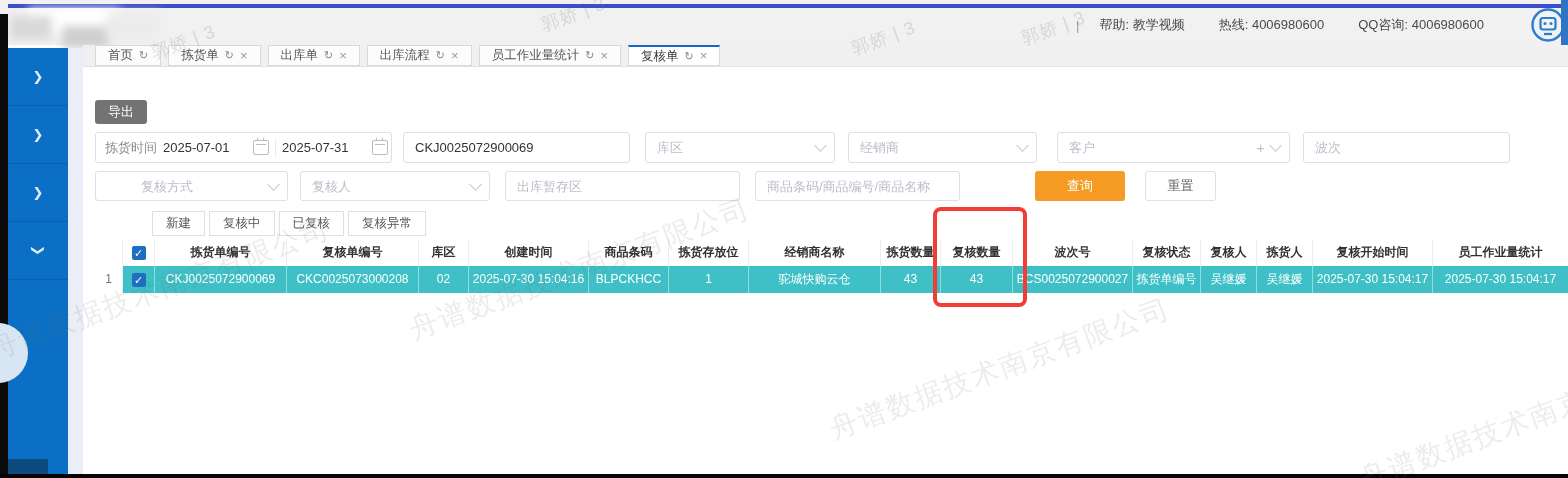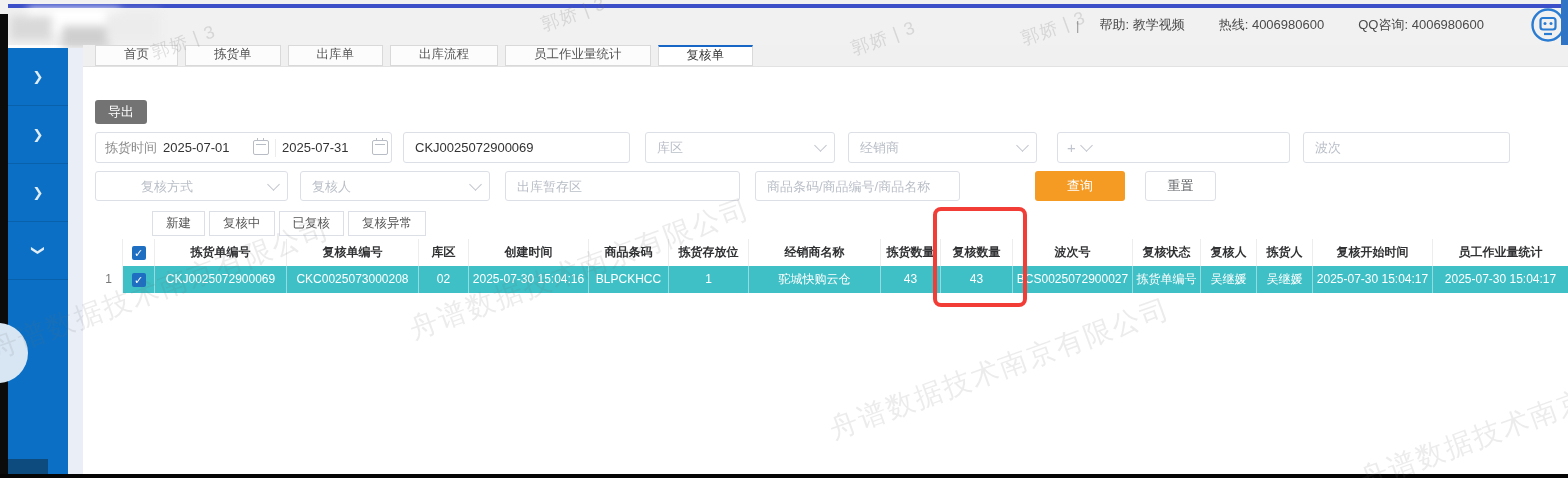--- a/index.html
+++ b/index.html
@@ -12,22 +12,22 @@
     font-size:13px;color:#4a4a4a;}
   .tb-divider{color:#999;margin-right:-14px;}
   .tb-link{cursor:pointer;white-space:nowrap;}
   .cs-icon{position:absolute;left:1530px;top:7px;width:36px;height:36px;}
   .right-strip{position:absolute;left:1561px;top:0;width:7px;height:55px;background:#2f74c5;}
   .logo-blur{position:absolute;left:10px;top:6px;width:152px;height:42px;filter:blur(4px);}
   .logo-blur div{position:absolute;}
   
   .tabbar{position:absolute;left:83px;top:45px;right:0;height:22px;background:#f0f0f0;
     border-bottom:1px solid #e2e2e2;display:flex;align-items:flex-end;padding-left:12px;gap:7px;box-sizing:border-box;}
-  .ptab{height:21px;display:flex;align-items:center;gap:6px;padding:0 28px;background:#fcfcfc;
-    border:1px solid #d9d9d9;font-size:12.5px;color:#555;box-sizing:border-box;cursor:pointer;flex-direction:column;}
+  .ptab{height:21px;display:flex;align-items:center;gap:6px;padding:0 12px;background:#fcfcfc;
+    border:1px solid #d9d9d9;font-size:12.5px;color:#555;box-sizing:border-box;cursor:pointer;}
   .ptab .refresh{font-size:11px;color:#8a8a8a;}
   .ptab .close{font-size:13px;color:#9a9a9a;line-height:10px;}
   .ptab.active{background:#fff;border-top:2px solid #1766c5;color:#333;}
   
   .black-left{position:absolute;left:0;top:14px;width:8px;height:464px;background:#0b0b0b;}
   .black-bottom{position:absolute;left:0;top:474px;width:1568px;height:4px;background:#050505;}
   .sidebar{position:absolute;left:8px;top:48px;width:60px;height:426px;background:#0b70c5;}
   .sb-item{height:57px;display:flex;align-items:center;justify-content:center;
     border-bottom:1px solid rgba(0,0,0,0.13);cursor:pointer;}
   .sb-chev{color:rgba(255,255,255,0.88);font-size:13px;}
@@ -182,20 +182,21 @@
     </div>
     <div class="fld" style="left:562px;top:64px;width:190px;">
       <input placeholder="库区" style="">
       <span class="chev"></span>
     </div>
     <div class="fld" style="left:765px;top:64px;width:189px;">
       <input placeholder="经销商" style="">
       <span class="chev"></span>
     </div>
     <div class="fld" style="left:974px;top:64px;width:233px;">
+      <input placeholder="客户" style="">
       <span class="plus">+</span>
       <span class="chev"></span>
     </div>
     <div class="fld" style="left:1220px;top:64px;width:207px;">
       <input placeholder="波次" style="">
     </div>
 
     <div class="fld" style="left:12px;top:103px;width:193px;height:30px;padding-left:43px;">
       <input placeholder="复核方式" style="">
       <span class="chev"></span>

